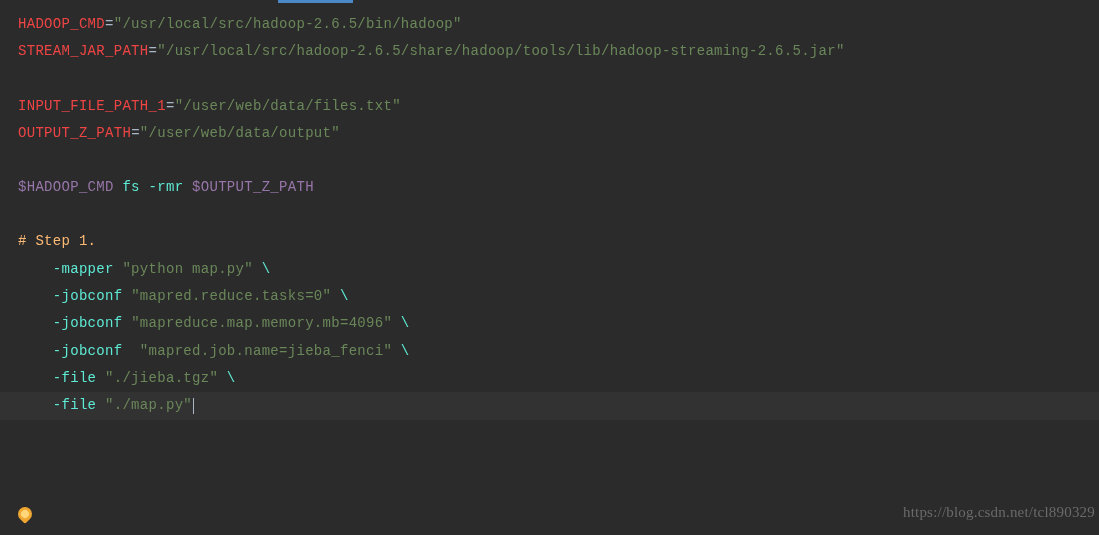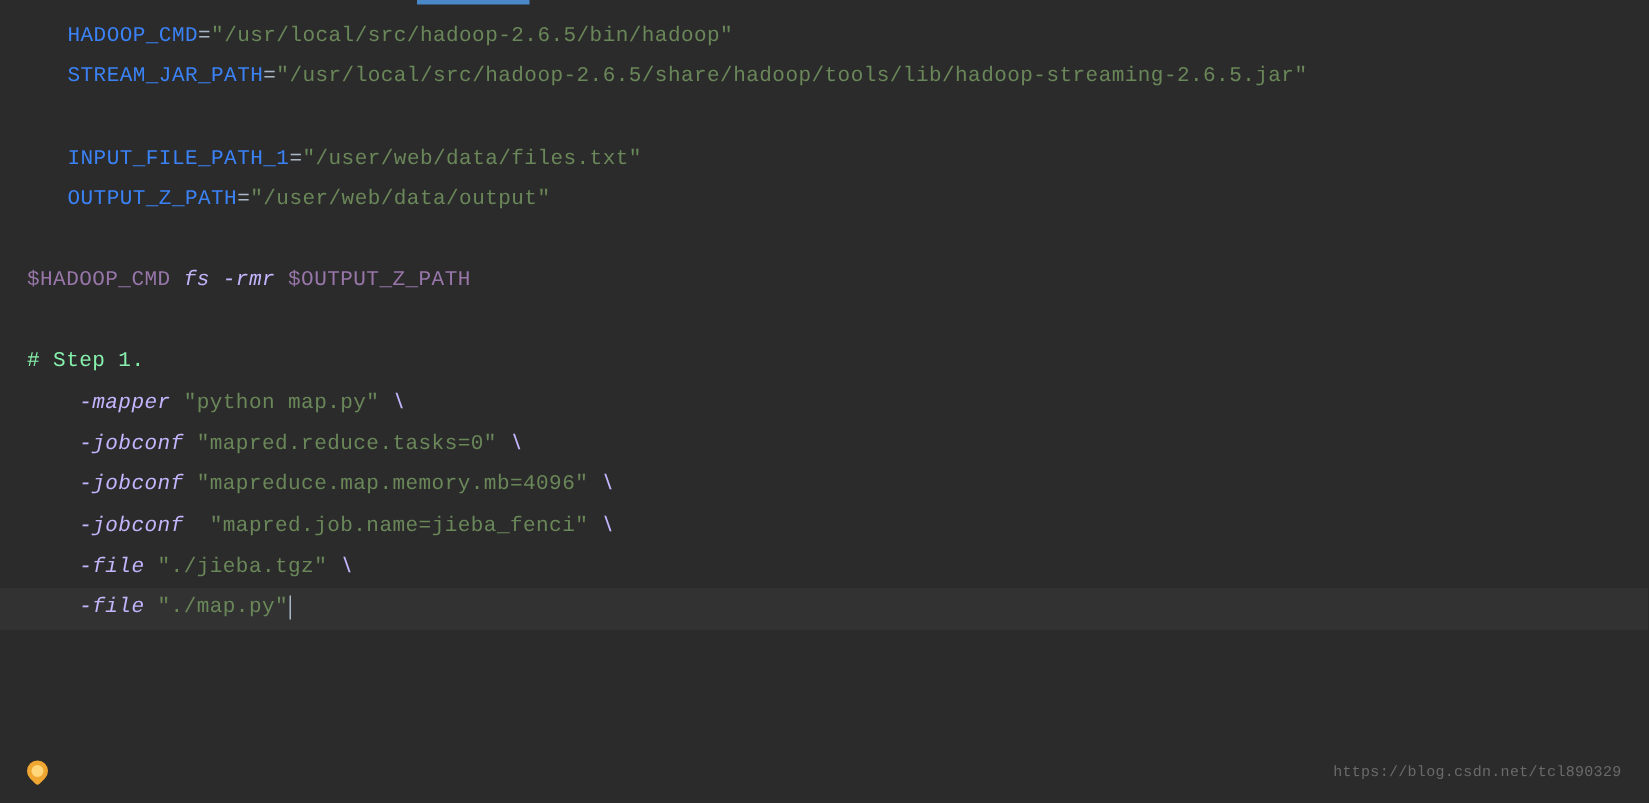--- a/index.html
+++ b/index.html
@@ -31,26 +31,26 @@
     }
     .code-area {
       padding: 8px 18px;
       line-height: 1.95;
       letter-spacing: 0.3px;
     }
     .line {
       white-space: pre;
       min-height: 27px;
     }
-    .var-def { color: #3b82f6; margin-left: 27px; }
+    .var-def { color: #ef4444; }
     .equals { color: #a9b7c6; }
     .string { color: #6a8759; }
     .var-ref { color: #9876aa; }
-    .keyword { color: #c4b5fd; font-style: italic; }
-    .comment { color: #86efac; }
+    .keyword { color: #5eead4; }
+    .comment { color: #fdba74; }
     .cursor {
       border-left: 1px solid #a9b7c6;
       display: inline-block;
       height: 16px;
       vertical-align: middle;
       margin-left: 1px;
     }
     .gutter-icon {
       position: absolute;
       left: 18px;
@@ -66,25 +66,25 @@
       position: absolute;
       top: 3px;
       left: 3px;
       width: 8px;
       height: 8px;
       background: #ffd67a;
       border-radius: 50%;
     }
     .watermark {
       position: absolute;
-      right: 18px;
+      right: 4px;
       bottom: 14px;
       color: #6a6a6a;
-      font-size: 10px;
-      font-family: Liberation Mono, monospace;
+      font-size: 15px;
+      font-family: Liberation Serif, serif;
       letter-spacing: 0.2px;
     }
     .current-line {
       background: #323232;
       margin-left: -18px;
       margin-right: -18px;
       padding-left: 18px;
       padding-right: 18px;
     }
   </style>

